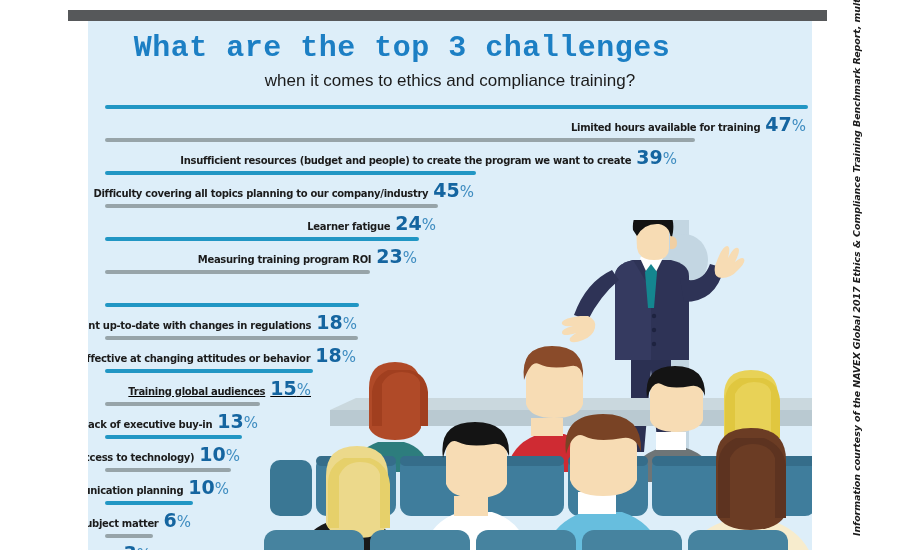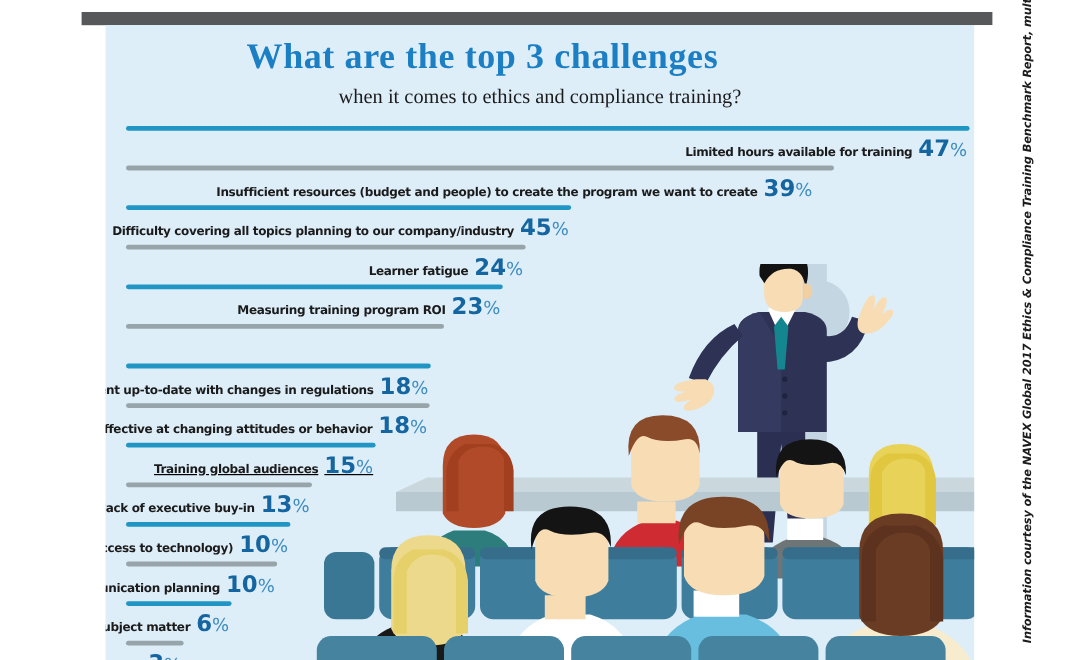--- a/index.html
+++ b/index.html
@@ -31,32 +31,32 @@
     width: 724px; height: 529px;
     background: #ddeef9;
     overflow: hidden;
   }
 
   
   #title {
     position: absolute;
     left: 0; top: 10px; width: 628px;
     text-align: center;
-    font-family: Liberation Serif, serif;
+    font-family: Liberation Mono, monospace;
     font-weight: bold;
     font-size: 30px;
     letter-spacing: 0.5px;
     color: #1c7fc4;
     white-space: nowrap;
   }
   #subtitle {
     position: absolute;
     left: 0; top: 50px; width: 724px;
     text-align: center;
-    font-family: Liberation Serif, serif;
+    font-family: Liberation Sans, sans-serif;
     font-weight: normal;
     font-size: 17px;
     color: #1b1b1b;
     white-space: nowrap;
   }
 
   
   #chart {
     position: absolute;
     left: 0; top: 84px;

